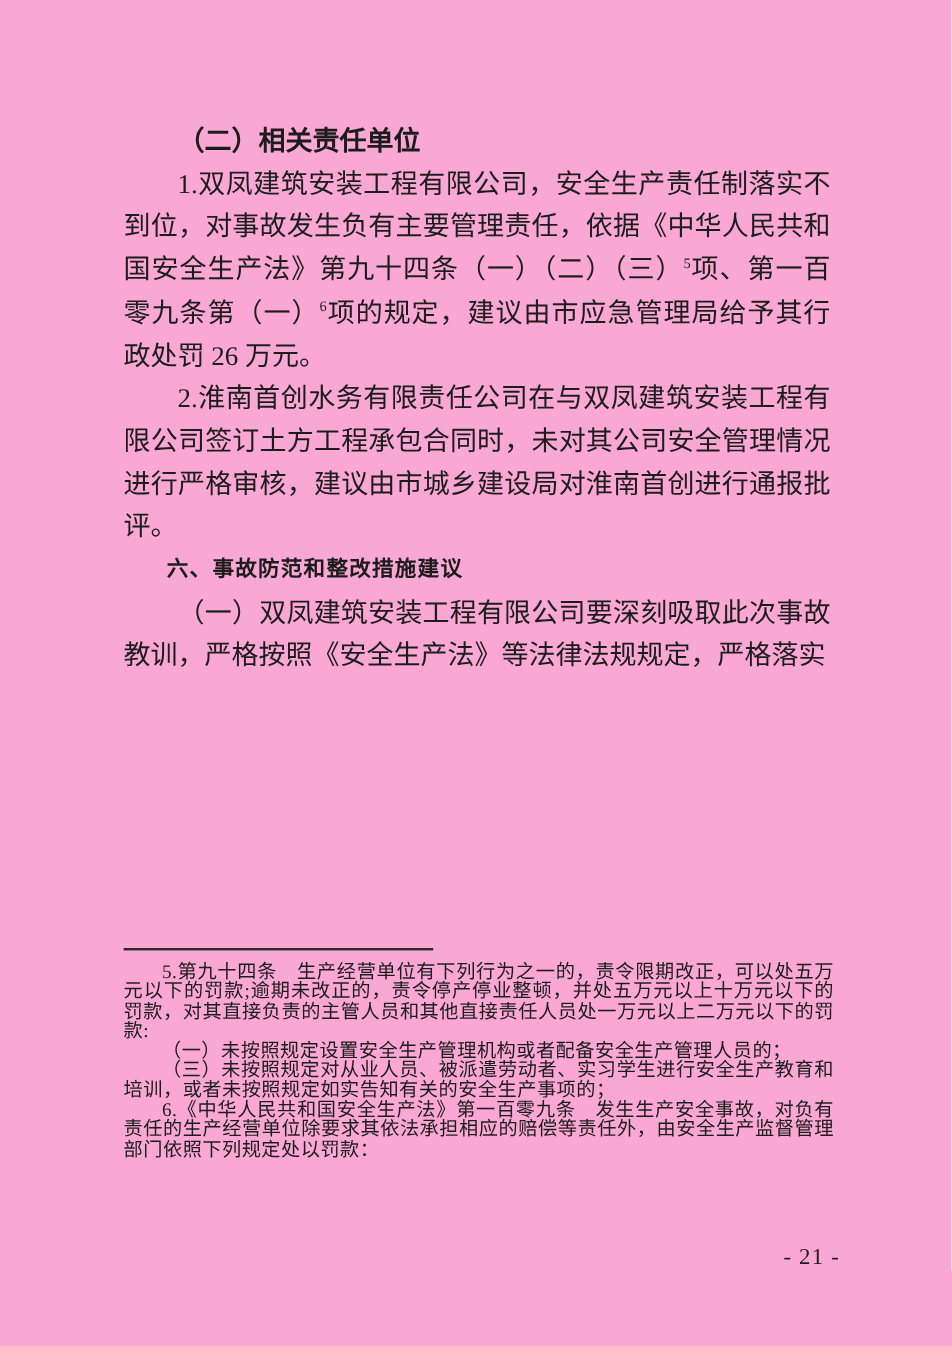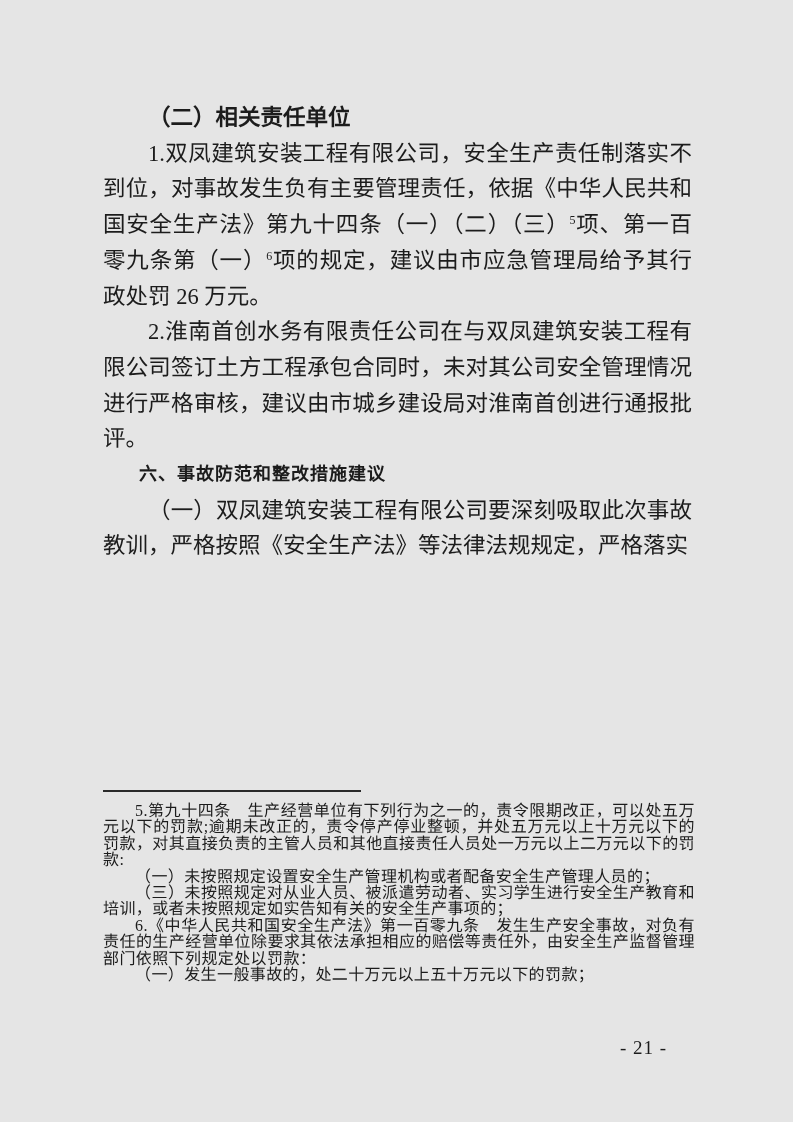--- a/index.html
+++ b/index.html
@@ -4,21 +4,21 @@
 <style>
   html, body {
     margin: 0;
     padding: 0;
     background: #ffffff;
   }
   .page {
     position: relative;
     width: 793px;
     height: 1122px;
-    background: #e5e5e5;
+    background: #f9a8d4;
     color: #1c1c1c;
     font-family: "Liberation Serif", "DejaVu Serif", serif;
     overflow: hidden;
     box-sizing: border-box;
     padding-left: 41px;
   }
   .content {
     position: absolute;
     left: 103px;
     top: 100px;
@@ -67,21 +67,21 @@
   .footnotes p {
     margin: 0;
     padding: 0;
     text-indent: 2em;
   }
   .page-number {
     position: absolute;
     top: 1037px;
     left: 620px;
     width: 80px;
-    text-align: left;
+    text-align: right;
     font-size: 19px;
     letter-spacing: 1px;
   }
 </style>
 </head>
 <body>
 
 <div class="page">
 
   <div class="content">
@@ -100,18 +100,17 @@
 
   </div>
 
   <div class="footnote-sep"></div>
 
   <div class="footnotes">
     <p>5.第九十四条　生产经营单位有下列行为之一的，责令限期改正，可以处五万元以下的罚款;逾期未改正的，责令停产停业整顿，并处五万元以上十万元以下的罚款，对其直接负责的主管人员和其他直接责任人员处一万元以上二万元以下的罚款:</p>
     <p>（一）未按照规定设置安全生产管理机构或者配备安全生产管理人员的；</p>
     <p>（三）未按照规定对从业人员、被派遣劳动者、实习学生进行安全生产教育和培训，或者未按照规定如实告知有关的安全生产事项的；</p>
     <p>6.《中华人民共和国安全生产法》第一百零九条　发生生产安全事故，对负有责任的生产经营单位除要求其依法承担相应的赔偿等责任外，由安全生产监督管理部门依照下列规定处以罚款：</p>
-    <p>（一）发生一般事故的，处二十万元以上五十万元以下的罚款；</p>
   </div>
 
   <div class="page-number">- 21 -</div>
 
 </div>
 
 </body></html>

